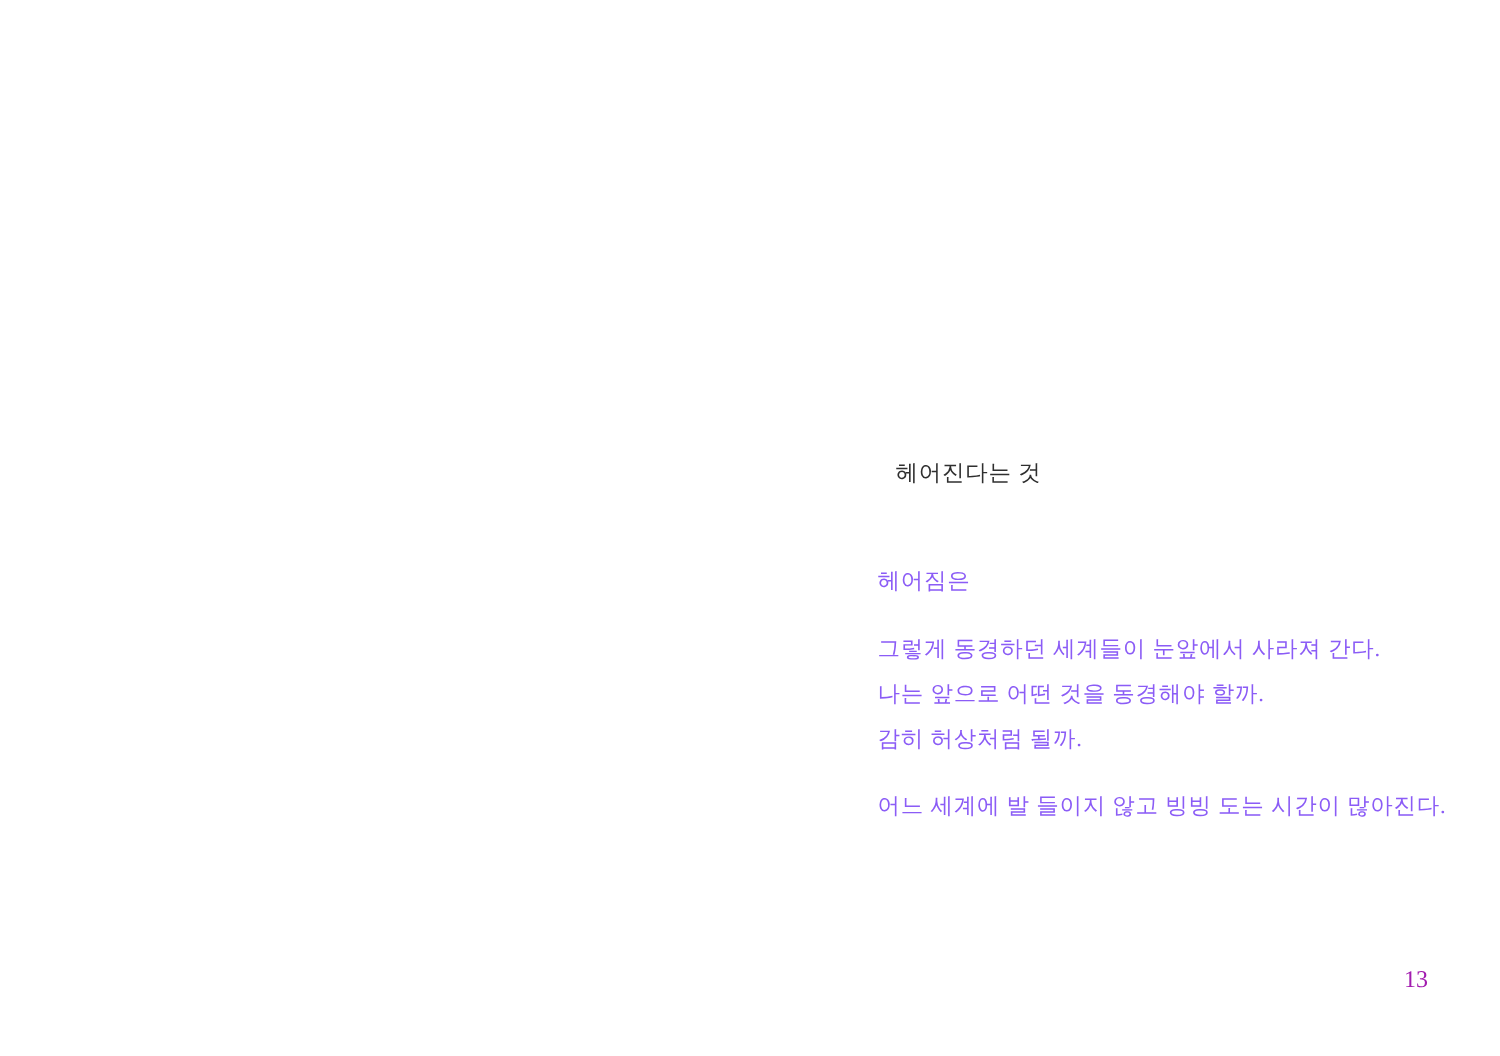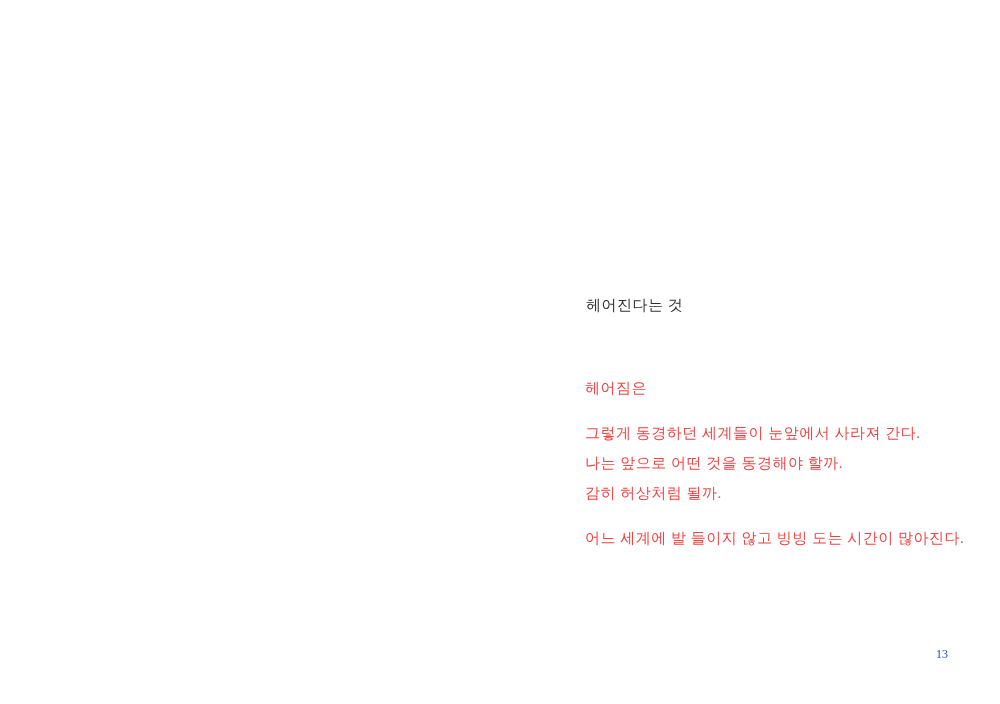--- a/index.html
+++ b/index.html
@@ -16,21 +16,21 @@
     position: relative;
     width: 1000px;
     height: 704px;
     background: #ffffff;
     overflow: hidden;
   }
   .poem-title {
     position: absolute;
     left: 585px;
     top: 289px;
-    margin: 1px;
+    margin: 12px;
     font-size: 15px;
     font-weight: normal;
     color: #2f2f2f;
     line-height: 30px;
     letter-spacing: 0.5px;
     white-space: pre;
   }
   .poem-body {
     position: absolute;
     left: 585px;
@@ -40,31 +40,31 @@
   .stanza {
     margin: 0;
   }
   .stanza + .stanza {
     margin-top: 15px;
   }
   .line {
     margin: 0;
     font-size: 15px;
     font-weight: normal;
-    color: #ef4444;
+    color: #8b5cf6;
     line-height: 30px;
     letter-spacing: 0.5px;
     white-space: pre;
   }
   .page-number {
     position: absolute;
     left: 936px;
     top: 646px;
-    font-size: 12px;
-    color: #1d4ed8;
+    font-size: 16px;
+    color: #a21caf;
     line-height: 16px;
   }
 </style>
 </head>
 <body>
 
 <div class="book-page">
 
   <h1 class="poem-title">헤어진다는 것</h1>
 

